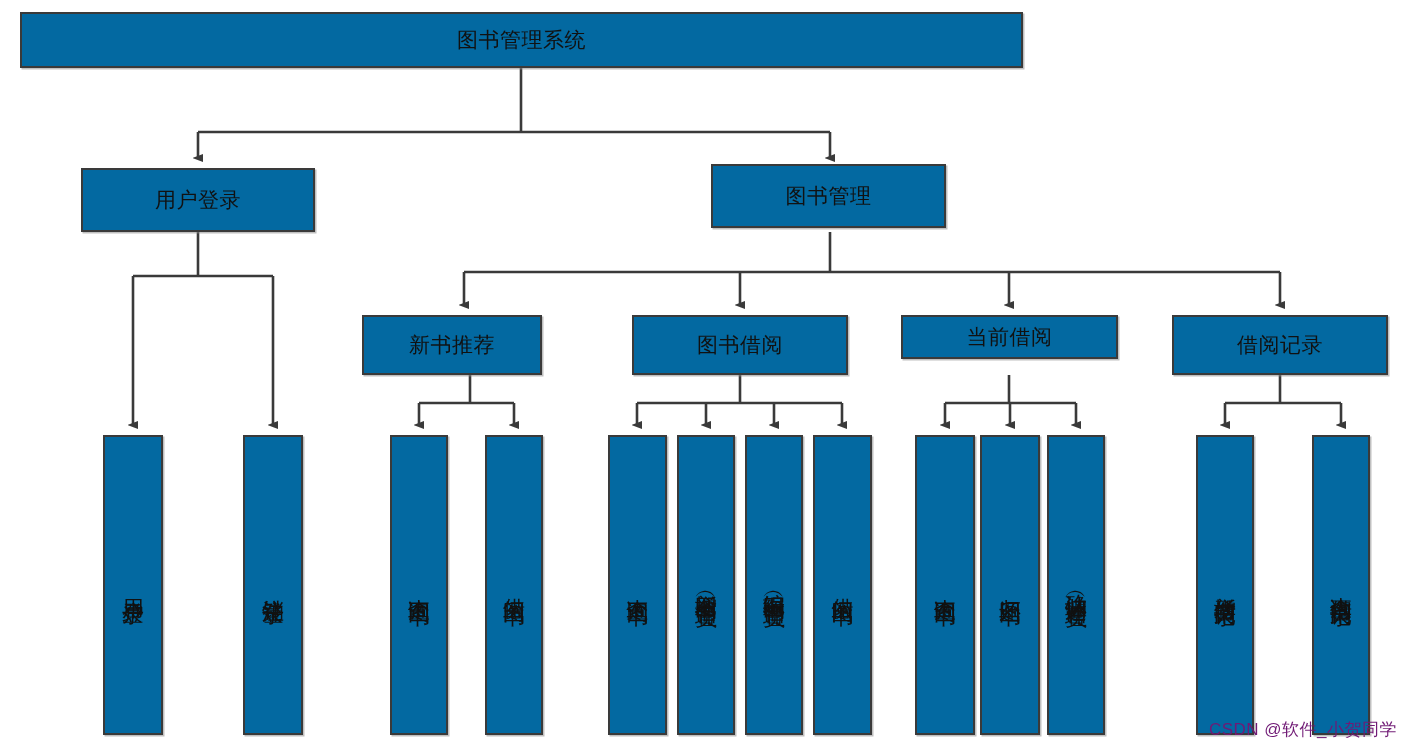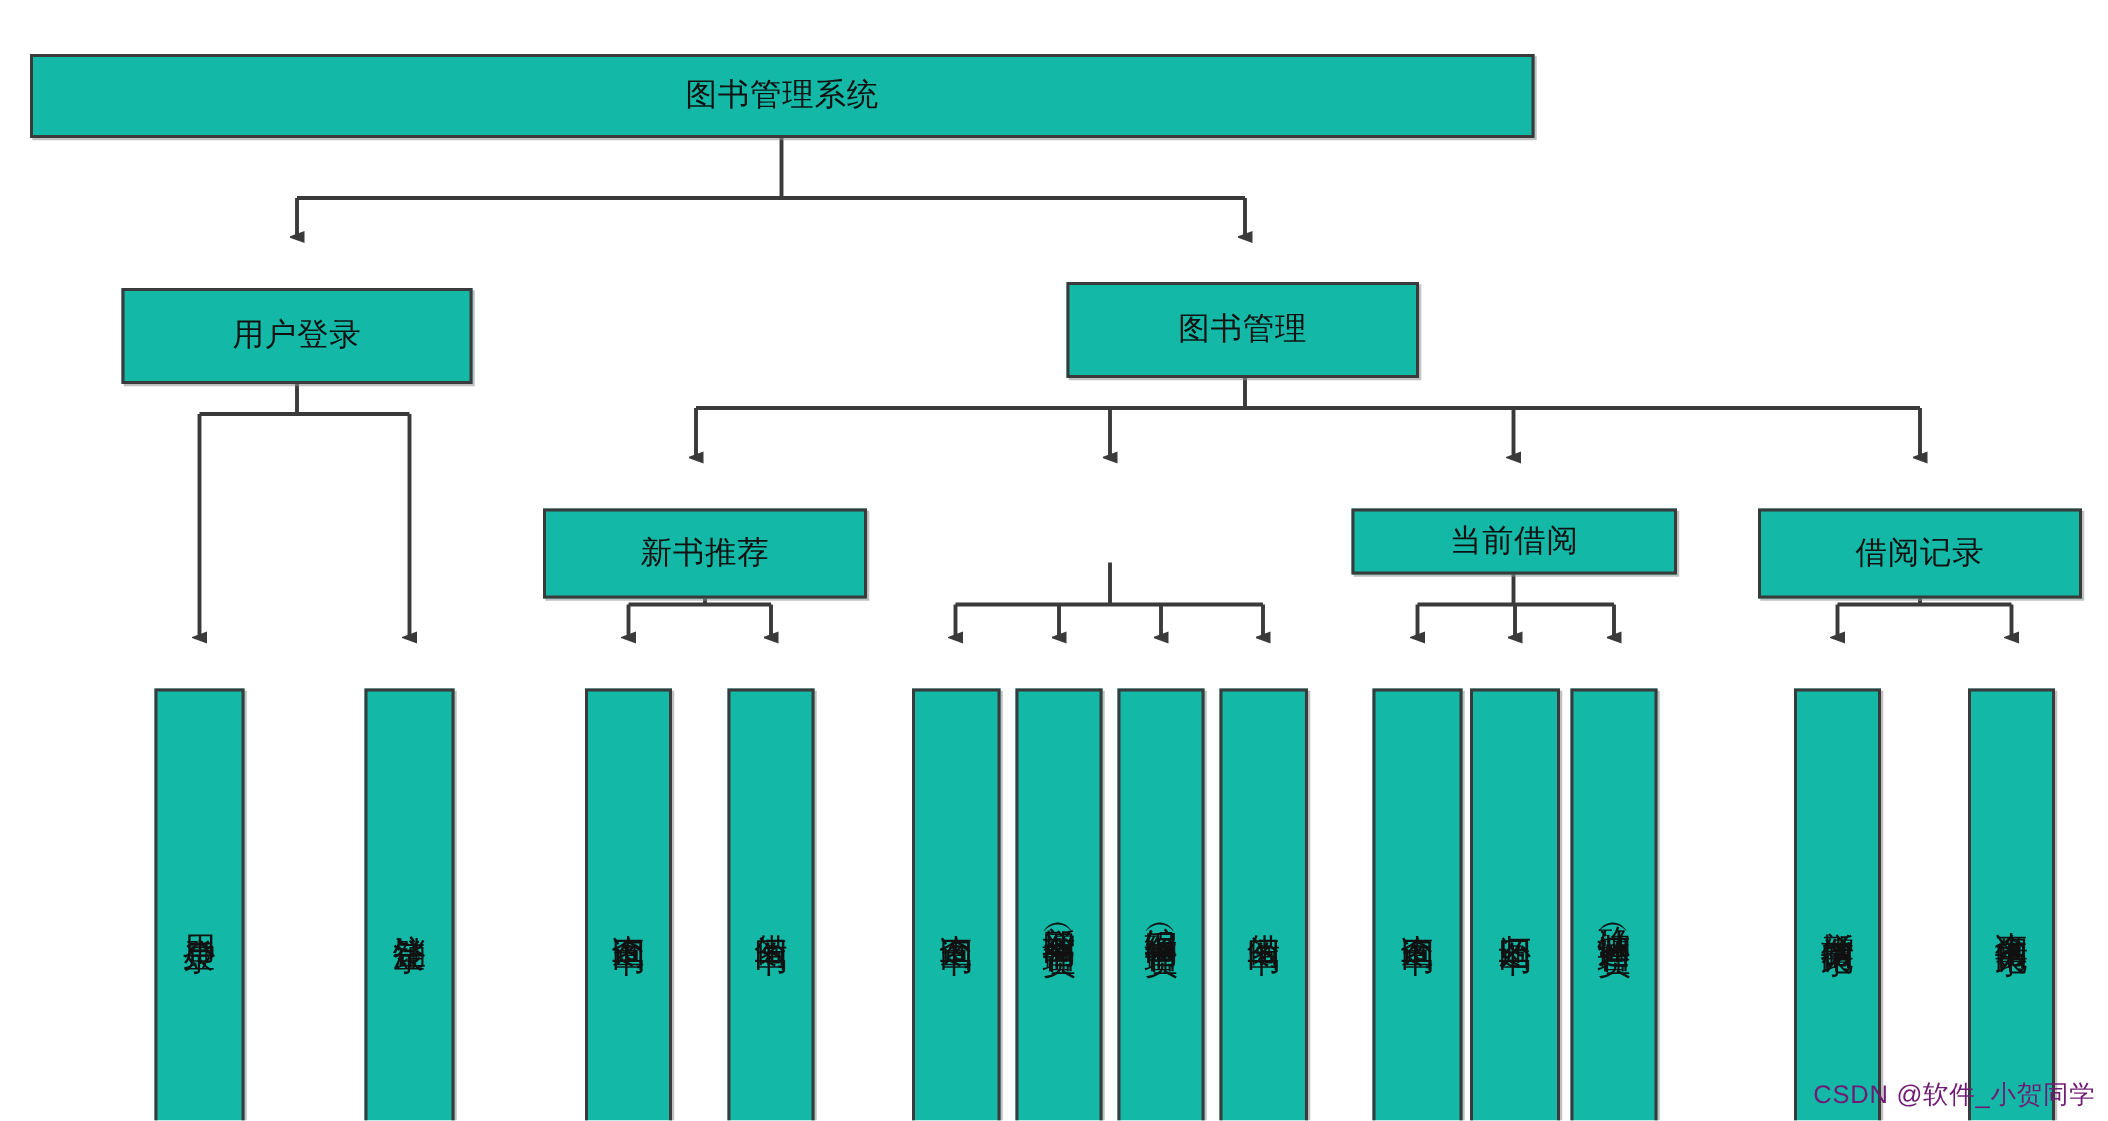--- a/index.html
+++ b/index.html
@@ -19,28 +19,27 @@
     position: absolute;
     left: 0;
     top: 0;
     width: 1405px;
     height: 747px;
     pointer-events: none;
   }
   .node {
     position: absolute;
     box-sizing: border-box;
-    background: #14b8a6;
+    background: #0369a1;
     border: 2.5px solid #3a3a3a;
     display: flex;
     align-items: center;
     justify-content: center;
     color: #000000;
     box-shadow: 1.5px 1.5px 0 rgba(140,140,140,0.55);
-    margin-top: 24px;
   }
   .node .label {
     display: block;
     text-align: center;
     letter-spacing: 0.5px;
     color: #111;
   }
   .node.horiz .label {
     font-size: 21px;
     line-height: 1.1;
@@ -133,22 +132,25 @@
     <span class="label">图书管理系统</span>
   </div>
 
   <div class="node horiz" style="left: 81px; top: 168px; width: 234px; height: 64px;">
     <span class="label">用户登录</span>
   </div>
   <div class="node horiz" style="left: 711px; top: 164px; width: 235px; height: 64px;">
     <span class="label">图书管理</span>
   </div>
 
-  <div class="node horiz" style="left: 362px; top: 315px; width: 216px; height: 60px;">
+  <div class="node horiz" style="left: 362px; top: 315px; width: 180px; height: 60px;">
     <span class="label">新书推荐</span>
+  </div>
+  <div class="node horiz" style="left: 632px; top: 315px; width: 216px; height: 60px;">
+    <span class="label">图书借阅</span>
   </div>
   <div class="node horiz" style="left: 901px; top: 315px; width: 217px; height: 44px;">
     <span class="label">当前借阅</span>
   </div>
   <div class="node horiz" style="left: 1172px; top: 315px; width: 216px; height: 60px;">
     <span class="label">借阅记录</span>
   </div>
 
   <div class="node vert" style="left: 103px; top: 435px; width: 60px; height: 300px;">
     <span class="label">用户登录</span>

